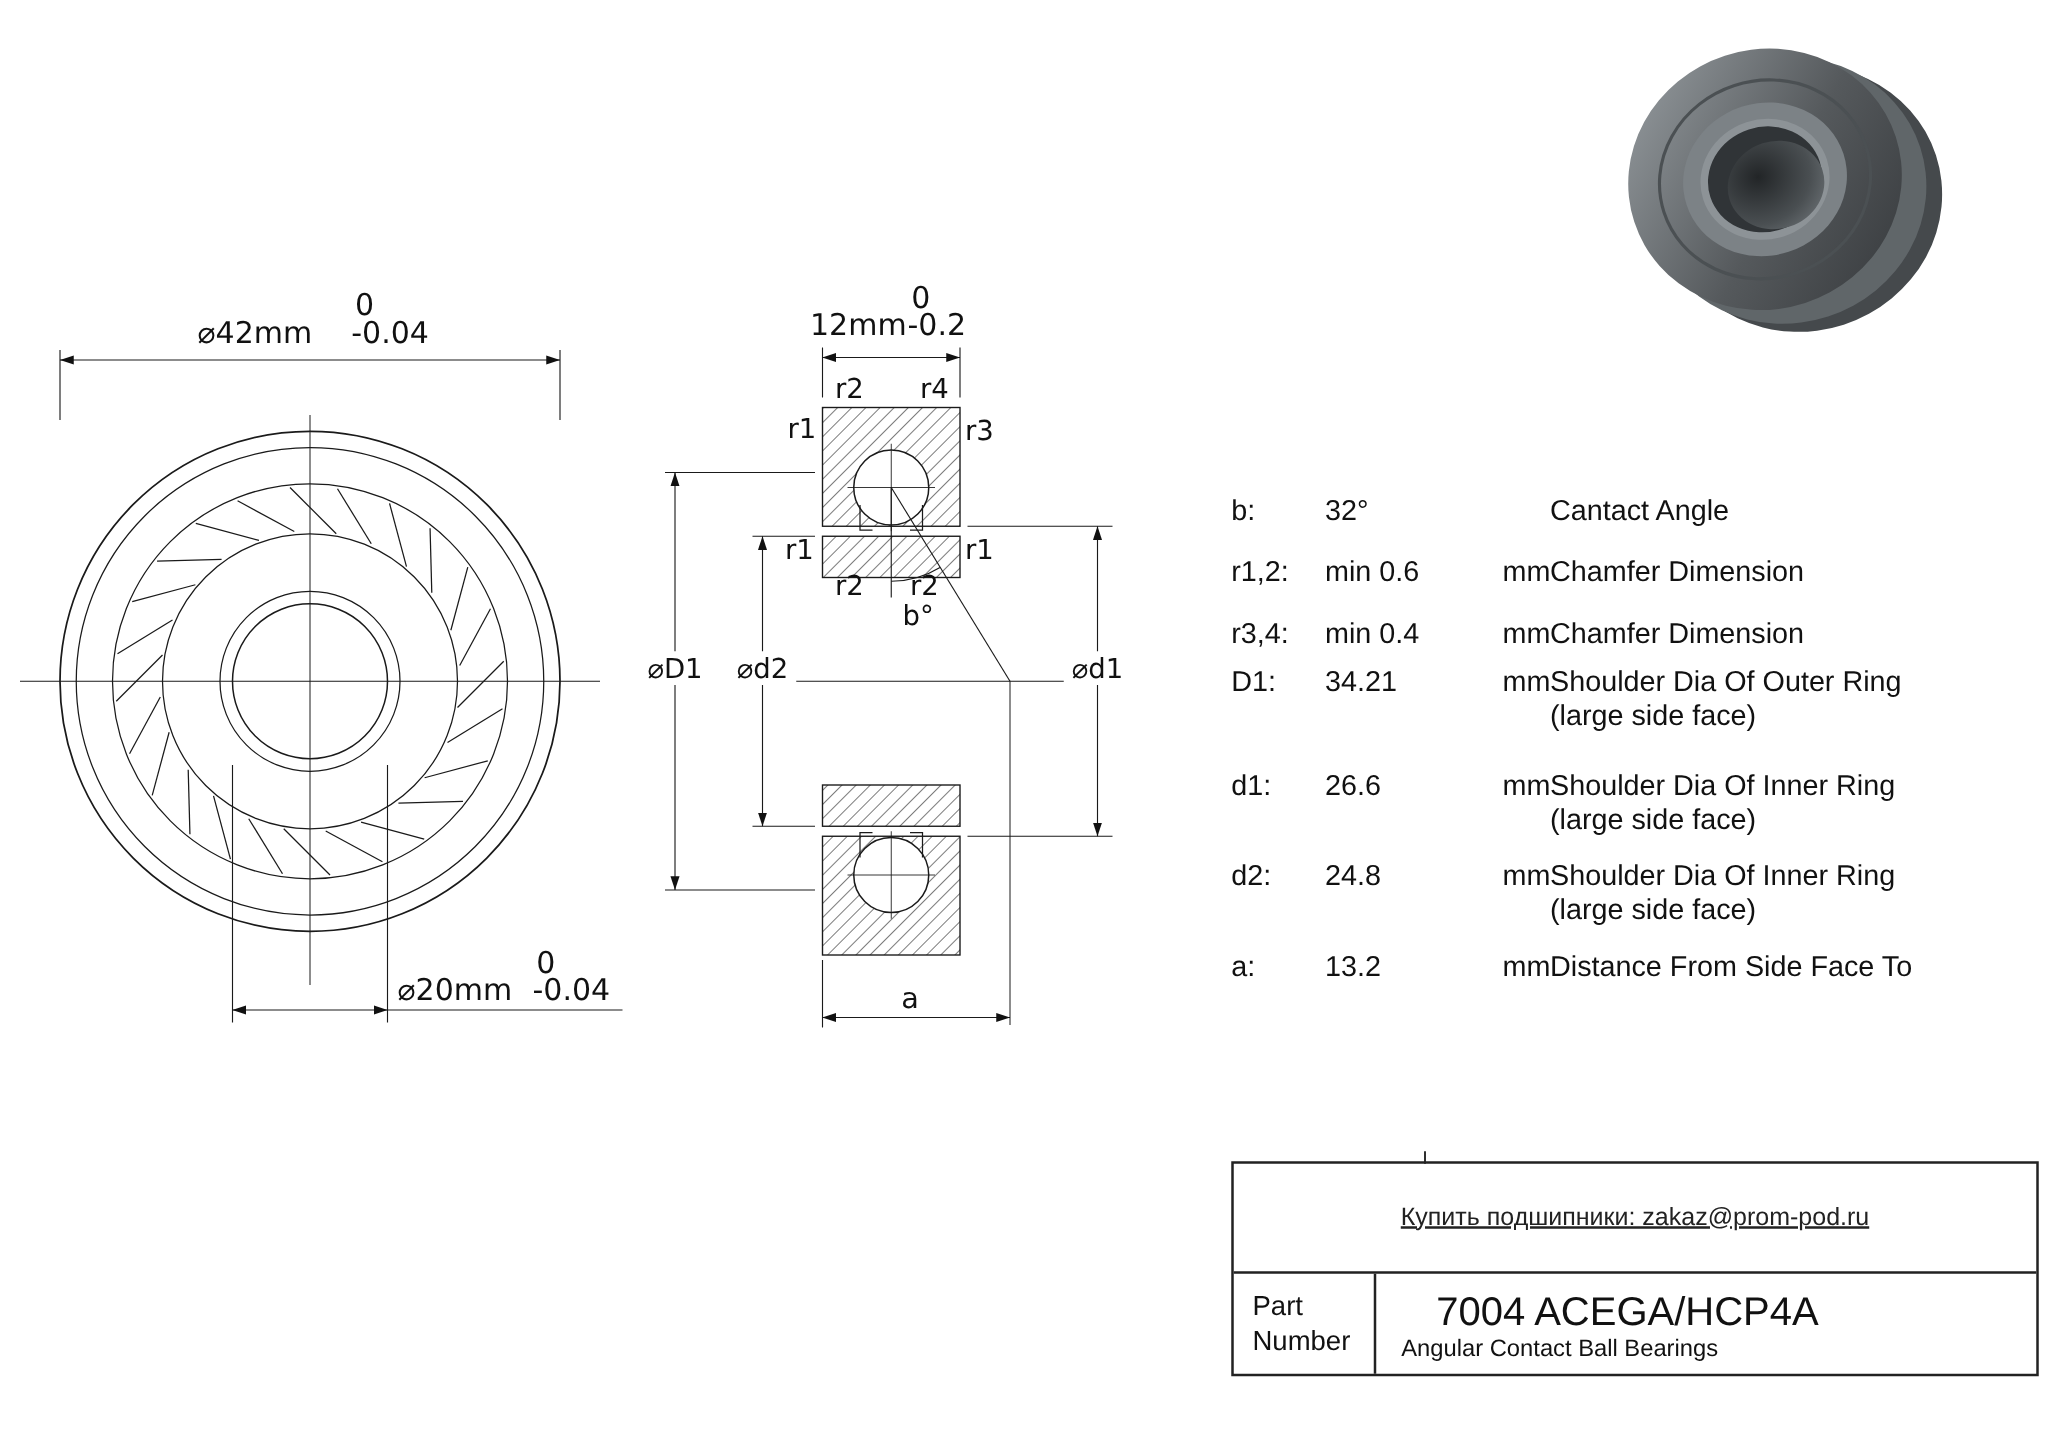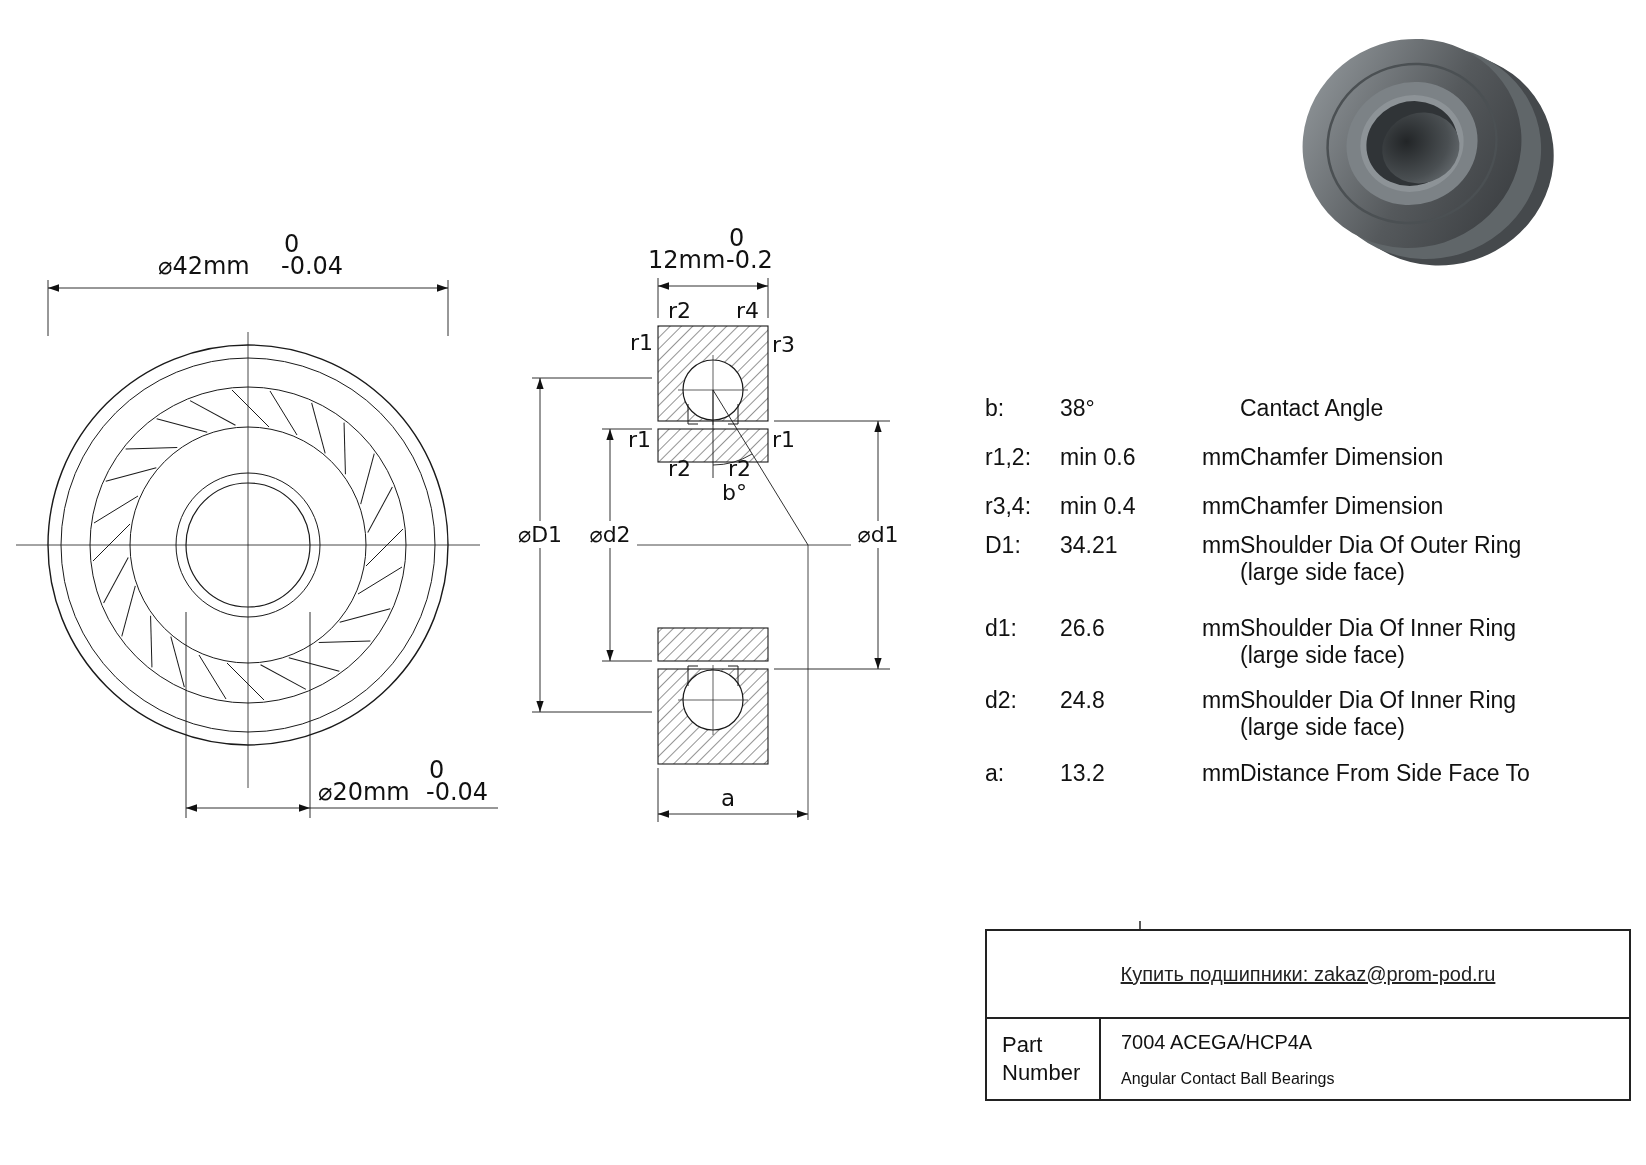--- a/index.html
+++ b/index.html
@@ -21,22 +21,22 @@
 
   
   .title-block{position:absolute;left:985px;top:929px;width:646px;height:172px;
     border:2px solid #222;box-sizing:border-box;background:transparent;}
   .tb-contact{height:86px;display:flex;align-items:center;justify-content:center;
     font-size:20px;color:#222;text-decoration:underline;}
   .tb-bottom{position:absolute;left:0;right:0;top:86px;bottom:0;border-top:2px solid #222;display:flex;}
   .tb-part-label{width:114px;border-right:2px solid #222;display:flex;align-items:center;
     padding-left:15px;font-size:22px;line-height:28px;box-sizing:border-box;}
   .tb-part-info{flex:1;padding:10px 0 0 20px;}
-  .tb-part-number{font-size:20px;margin-top:2px;}
-  .tb-category{font-size:16px;margin-top:16px;}
+  .tb-part-number{font-size:32px;margin-top:2px;margin-left:28px;}
+  .tb-category{font-size:19px;margin-top:1px;}
 </style>
 </head>
 <body>
 
 <svg id="drawing" width="1646" height="1165" viewBox="0 0 1646 1165">
   <defs>
     <pattern id="hatch" width="8" height="8" patternUnits="userSpaceOnUse" patternTransform="rotate(45)">
       <line x1="0" y1="0" x2="0" y2="8" stroke="#2a2a2a" stroke-width="1"></line>
     </pattern>
     <marker id="arr" viewBox="0 0 10 10" markerWidth="11" markerHeight="11" refX="10" refY="5" orient="auto-start-reverse" markerUnits="userSpaceOnUse">
@@ -196,21 +196,21 @@
     <ellipse cx="1421" cy="147" rx="39" ry="35" fill="url(#boreGrad)"></ellipse>
   </g>
 
   <line x1="1140" y1="921" x2="1140" y2="931" stroke="#222" stroke-width="1.5"></line>
 </svg>
 
 <div class="overlay">
 
   <div class="spec-row" style="top:395px">
     <span class="sk">b:</span>
-    <span class="sv">38°</span>
+    <span class="sv">32°</span>
     <span class="su"></span>
     <span class="sd">
       <span class="sd1">Cantact Angle</span>
       <span class="sd2"></span>
     </span>
   </div>
 
   <div class="spec-row" style="top:444px">
     <span class="sk">r1,2:</span>
     <span class="sv">min 0.6</span>

